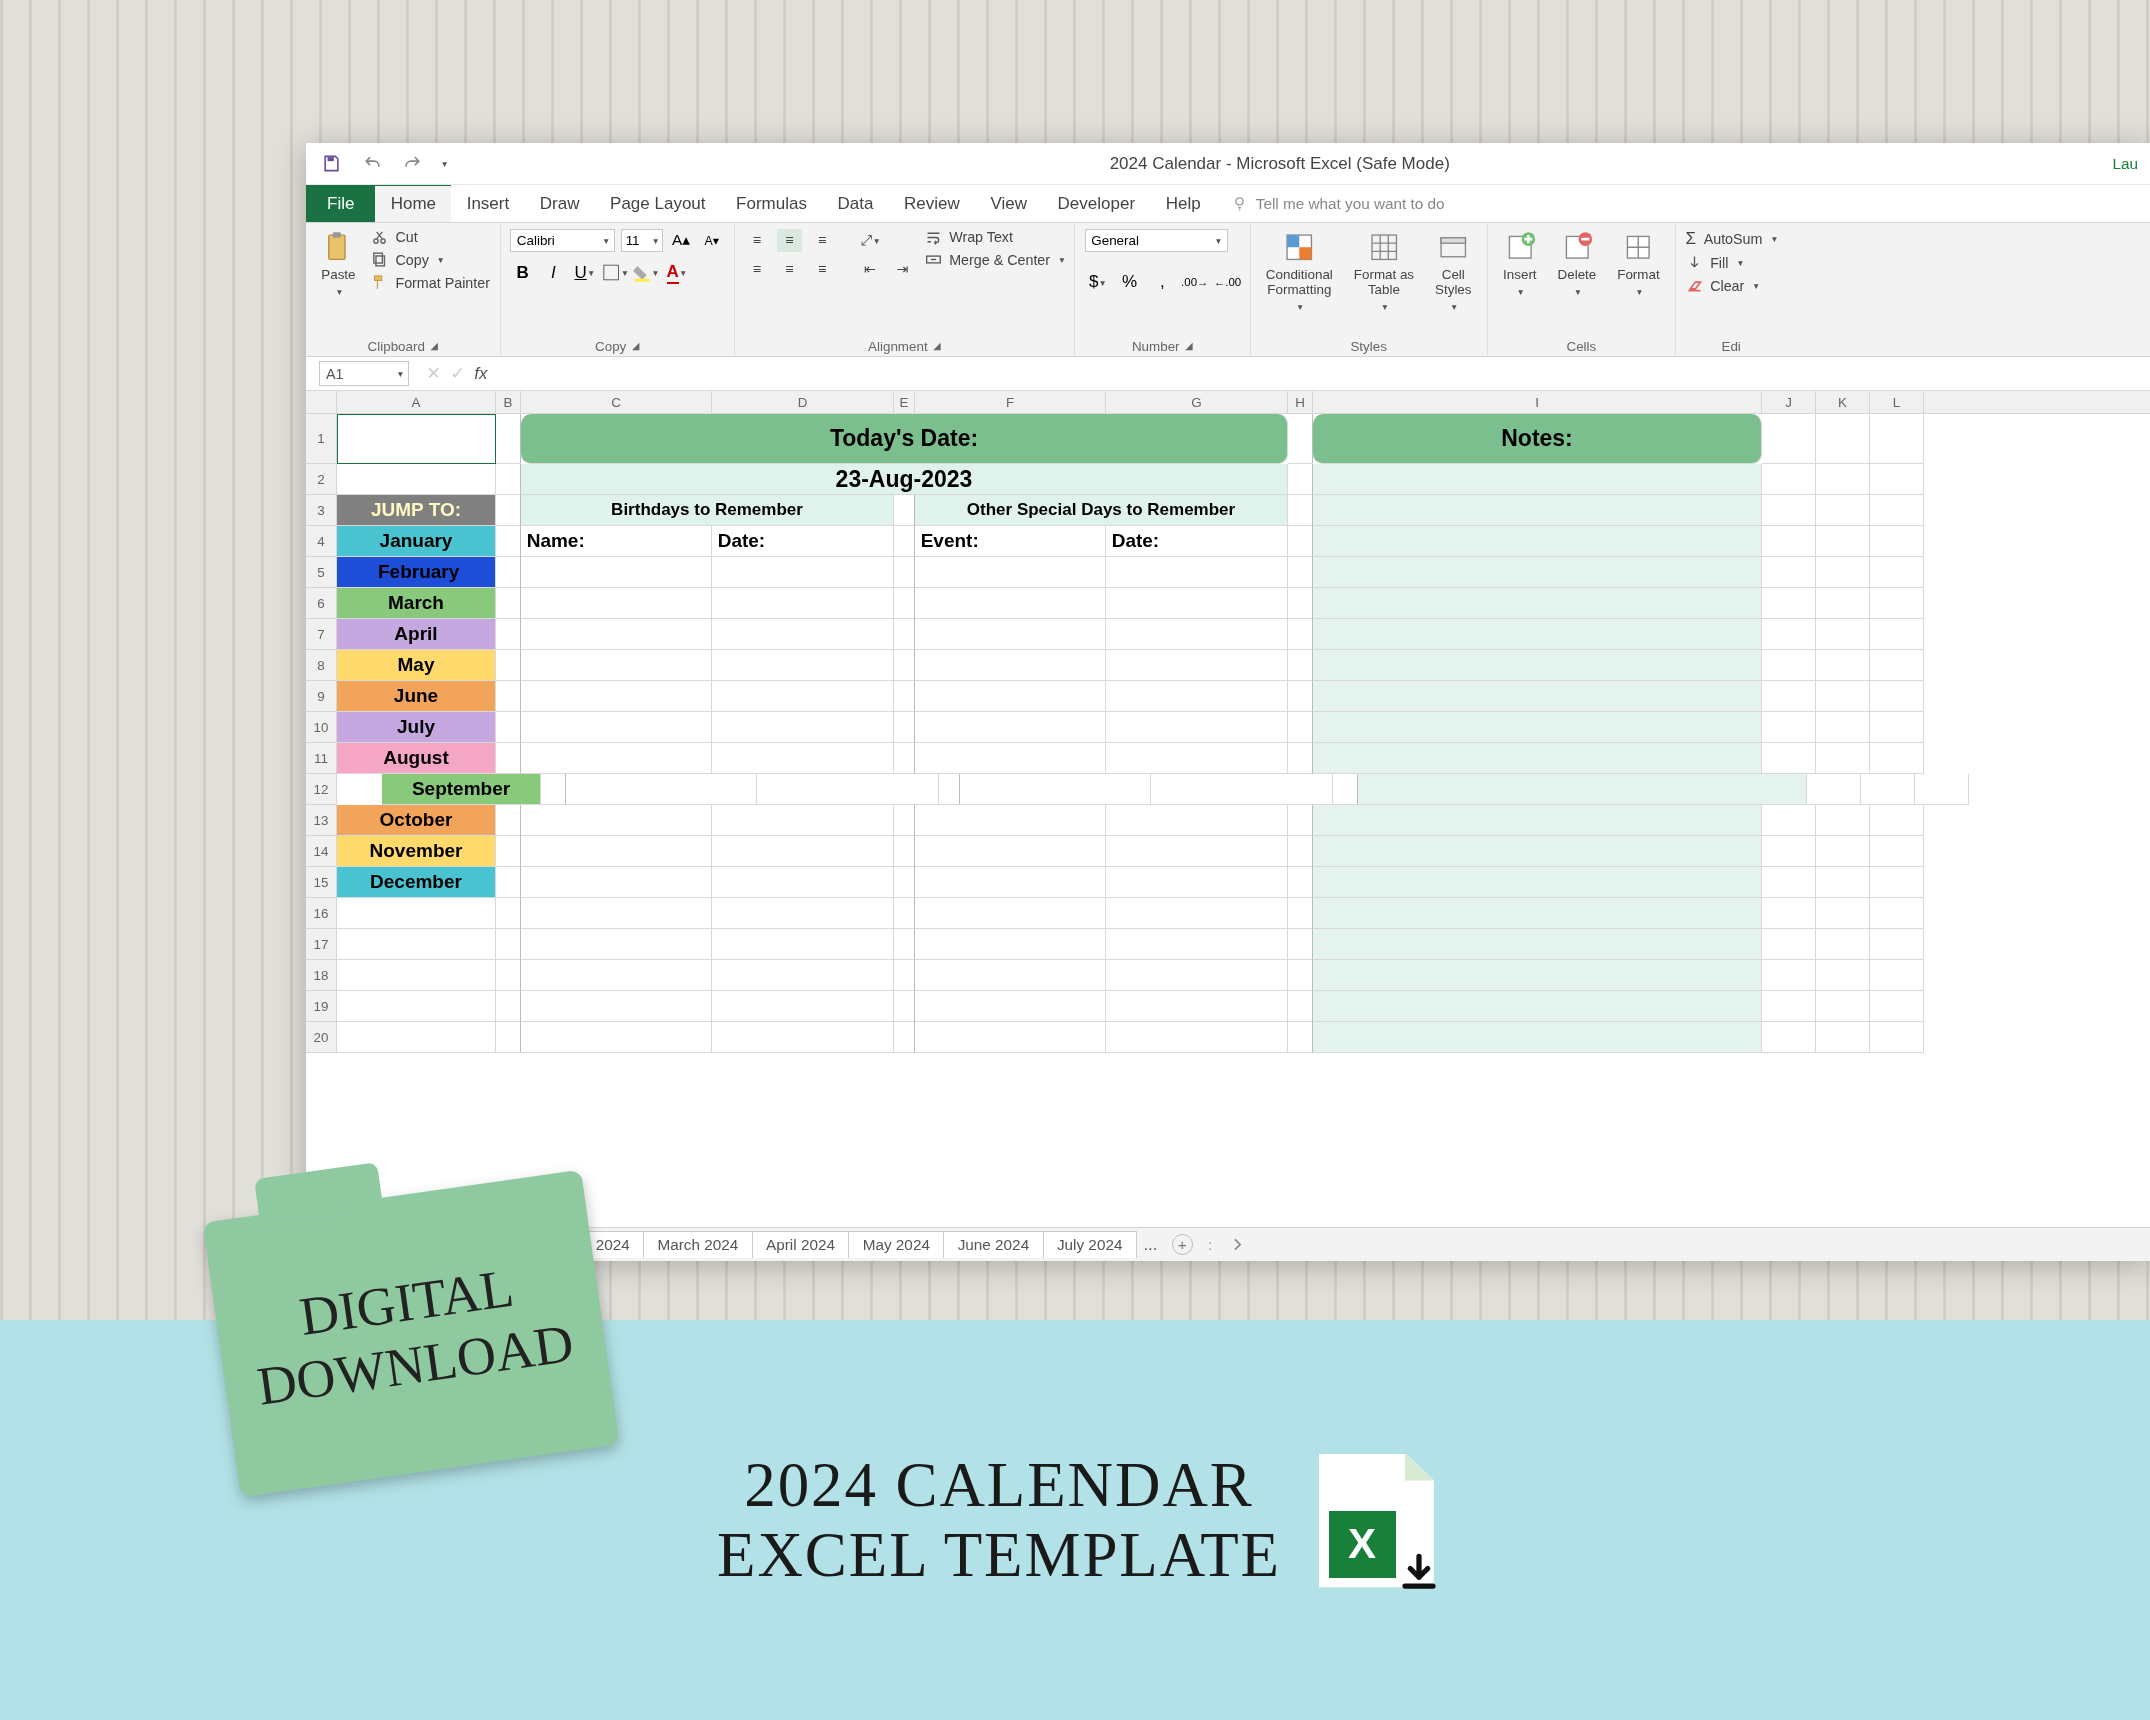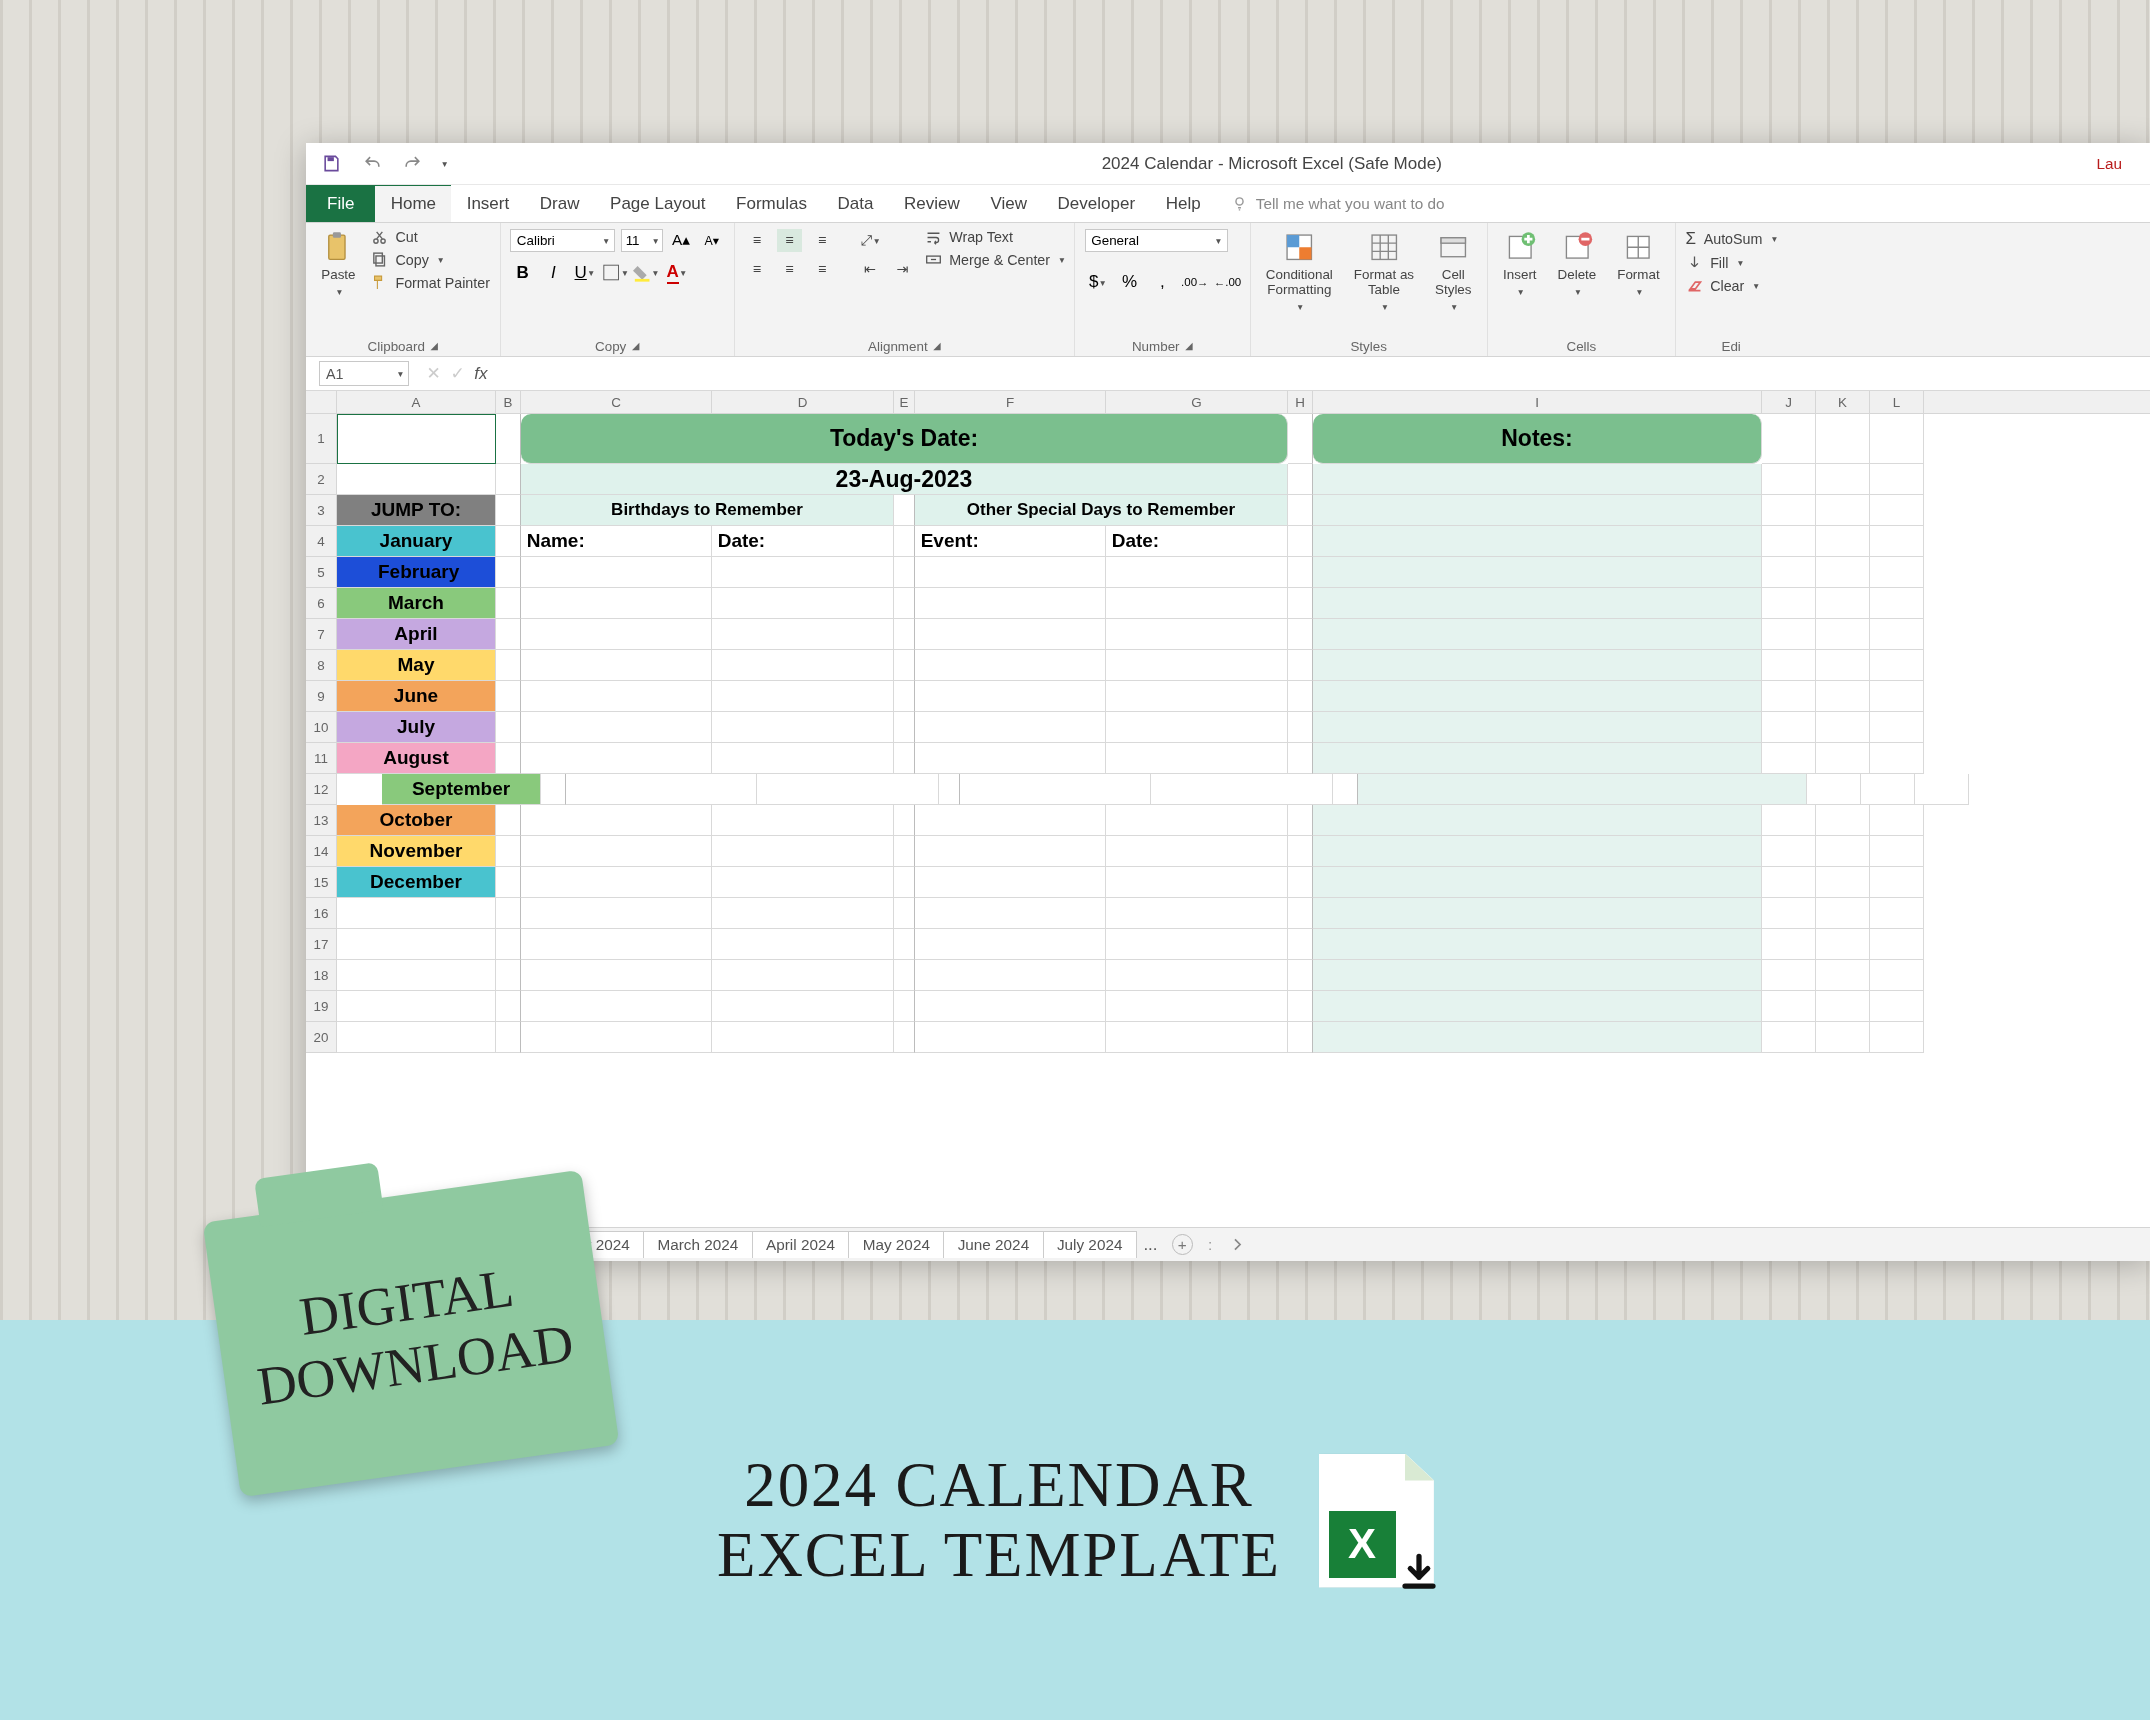--- a/index.html
+++ b/index.html
@@ -29,21 +29,21 @@
   }
   
   .titlebar {
     height: 42px; background: #fff;
     display: flex; align-items: center;
     border-bottom: 1px solid #e8e8e8;
   }
   .qat { display:flex; align-items:center; gap:15.3px; padding-left:13.4px; }
   .qat svg { width:21px; height:21px; }
   .title-center { flex:1; text-align:center; color:#444; font-size:17px; }
-  .title-right { padding-right:29px; color:#b91c1c; font-size:15.3px; }
+  .title-right { padding-right:13px; color:#15803d; font-size:15.3px; }
   
   .ribbon-tabs { height:38px; display:flex; align-items:stretch; border-bottom:1px solid #d4d4d4; background:#fff; }
   .tab { padding:0 15.3px; display:flex; align-items:center; font-size:17px; color:#444; cursor:pointer; }
   .tab.file { background:#1a7243; color:#fff; padding:0 21px; }
   .tab.active { background:#f3f3f3; border-top:1.9px solid #1a7243; }
   .tab.tellme { color:#888; font-size:15.3px; display:flex; gap:7.6px; }
   .lightbulb { width:17px; height:17px; }
   
   .ribbon { height:134px; background:#f3f3f3; border-bottom:1px solid #d4d4d4; display:flex; }
   .group { border-right:1px solid #e0e0e0; display:flex; flex-direction:column; padding:5.7px 9.6px 1.9px; position:relative; }
@@ -89,21 +89,21 @@
   .cH { width:25px; border-right:1px solid #bcbcbc;}
   .cI { width:449px;}
   .cJ { width:54px;}
   .cK { width:54px;}
   .cL { width:54px;}
   .hdrGreen { background:#7bbf8e; font-weight:bold; justify-content:center; font-size:23px;border-radius:10px; }
   .hdrMint { background:#dff2ec; font-weight:bold; justify-content:center; }
   .hdrMint2 { background:#dff2ec; font-weight:bold; justify-content:center; font-size:17px;}
   .boldL { font-weight:bold; }
   .notesCell { background:#e5f3ef; }
-  .jumpHdr { background:#808080; color:#000000; font-size:19px; }
+  .jumpHdr { background:#808080; color:#fef9c3; font-size:19px; }
   .whiteBlank { background:#fff; }
   
   .sheettabs { position:absolute; bottom:0; left:0; right:0; height:34px; border-top:1px solid #d4d4d4; background:#f3f3f3; display:flex; align-items:center; font-size:15.3px; gap:0; padding-left:143px;}
   .stab { padding:3.8px 13.4px; border:1px solid #ccc; border-bottom:none; background:#fff; margin-right:-1px; color:#555; }
   .stab.trunc { color:#555; }
   .stab.ell { background:transparent; border:none; font-size:17px; padding:3.8px 7.6px;}
   .tab-add { width:21px; height:21px; border:1px solid #bbb; border-radius:50%; margin:0 7.6px; display:flex; align-items:center; justify-content:center; font-size:15.3px; color:#777;}
   .hsplit { color:#999; margin:0 7.6px;}
   .stab-nav { margin-left:9.6px; width:17px; height:17px; }
   

